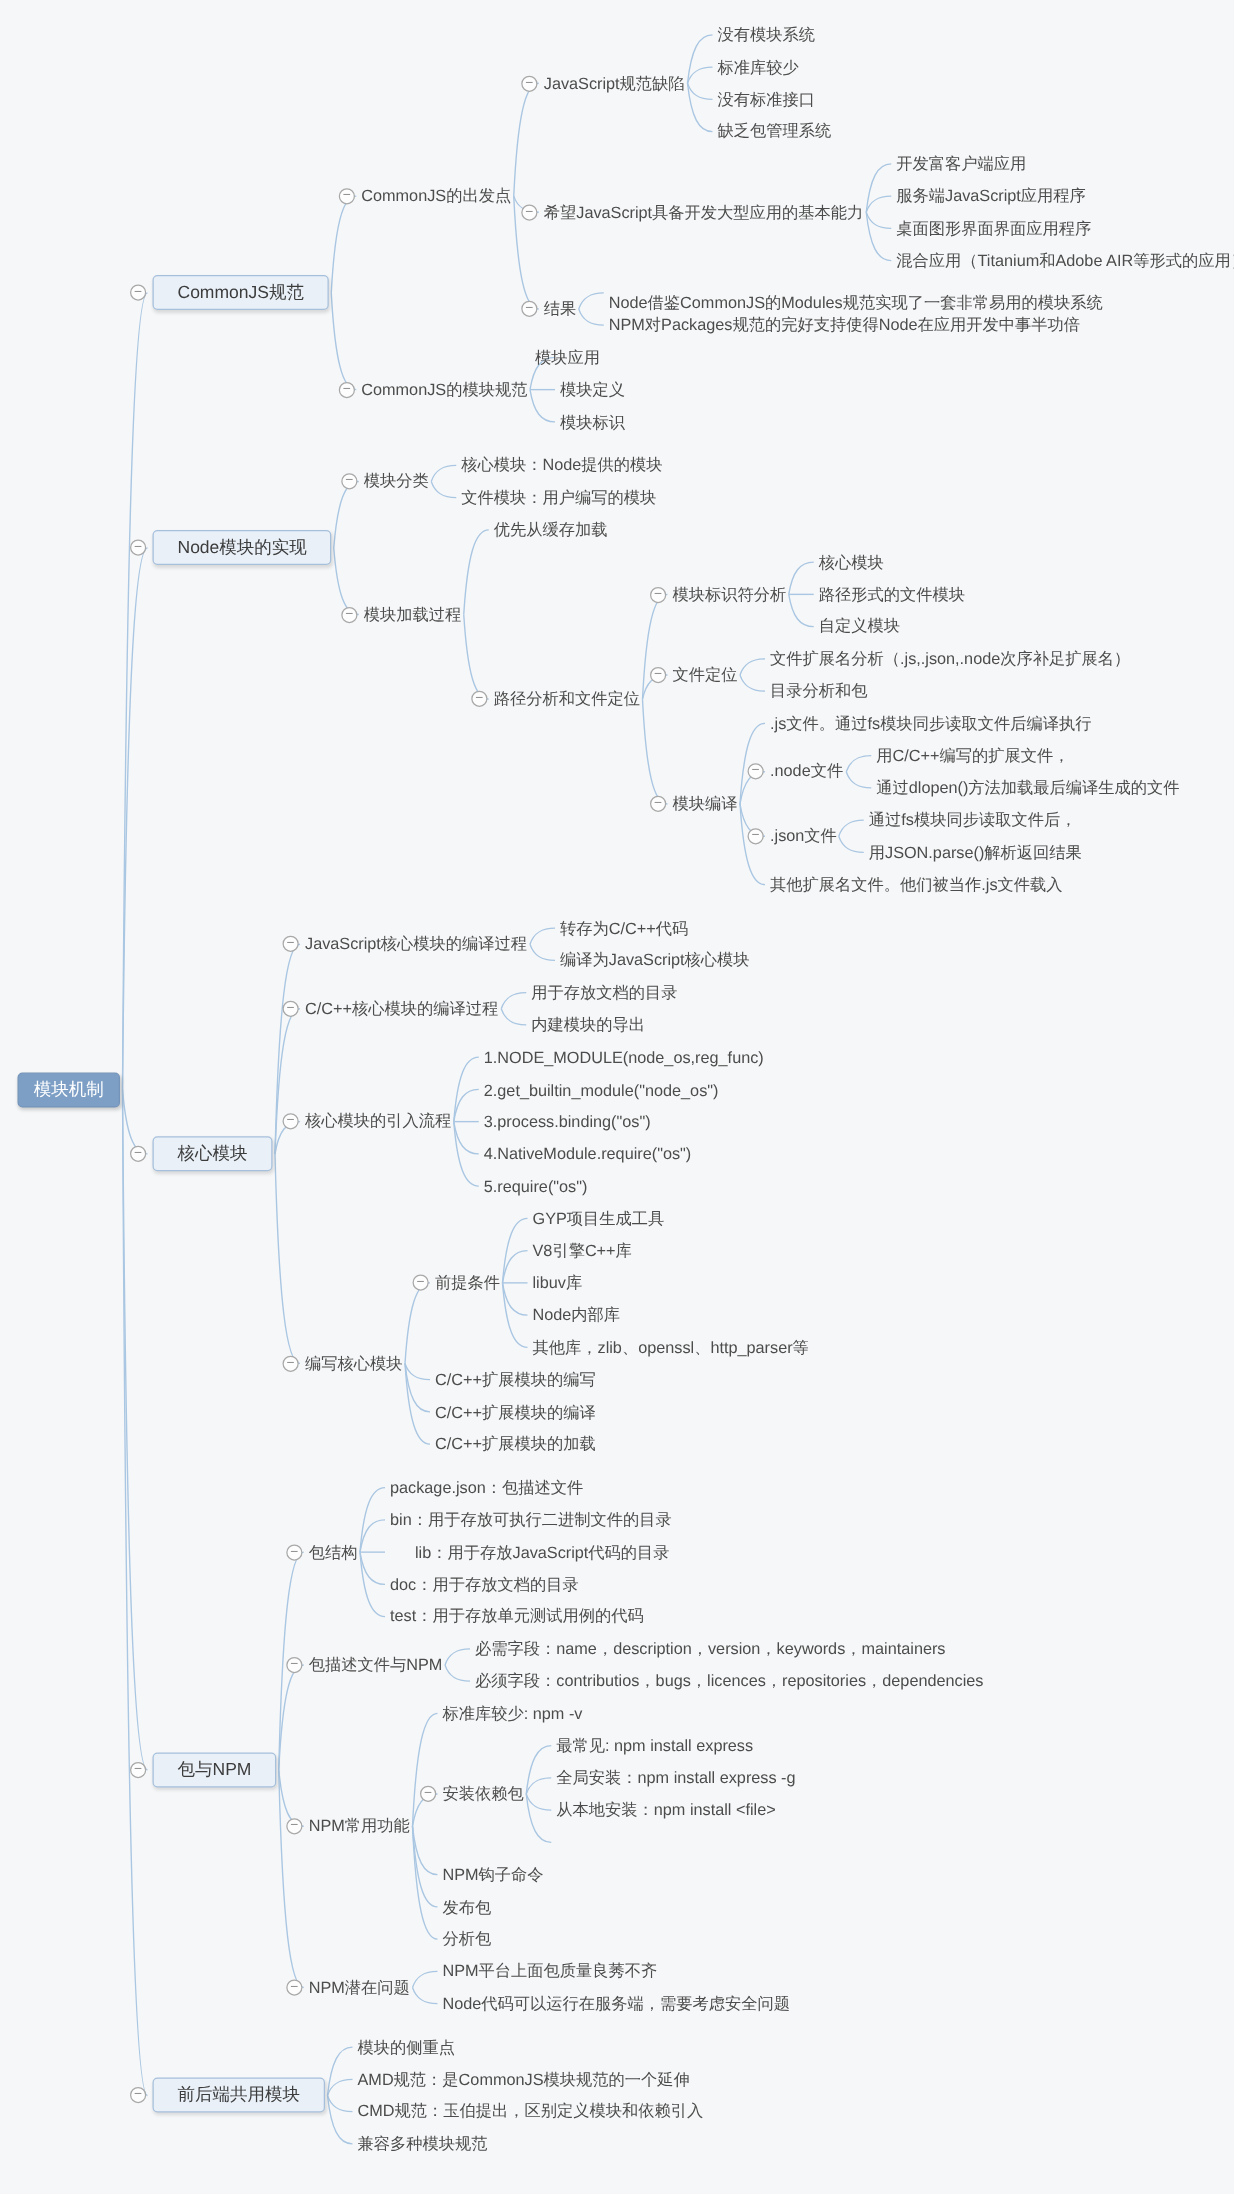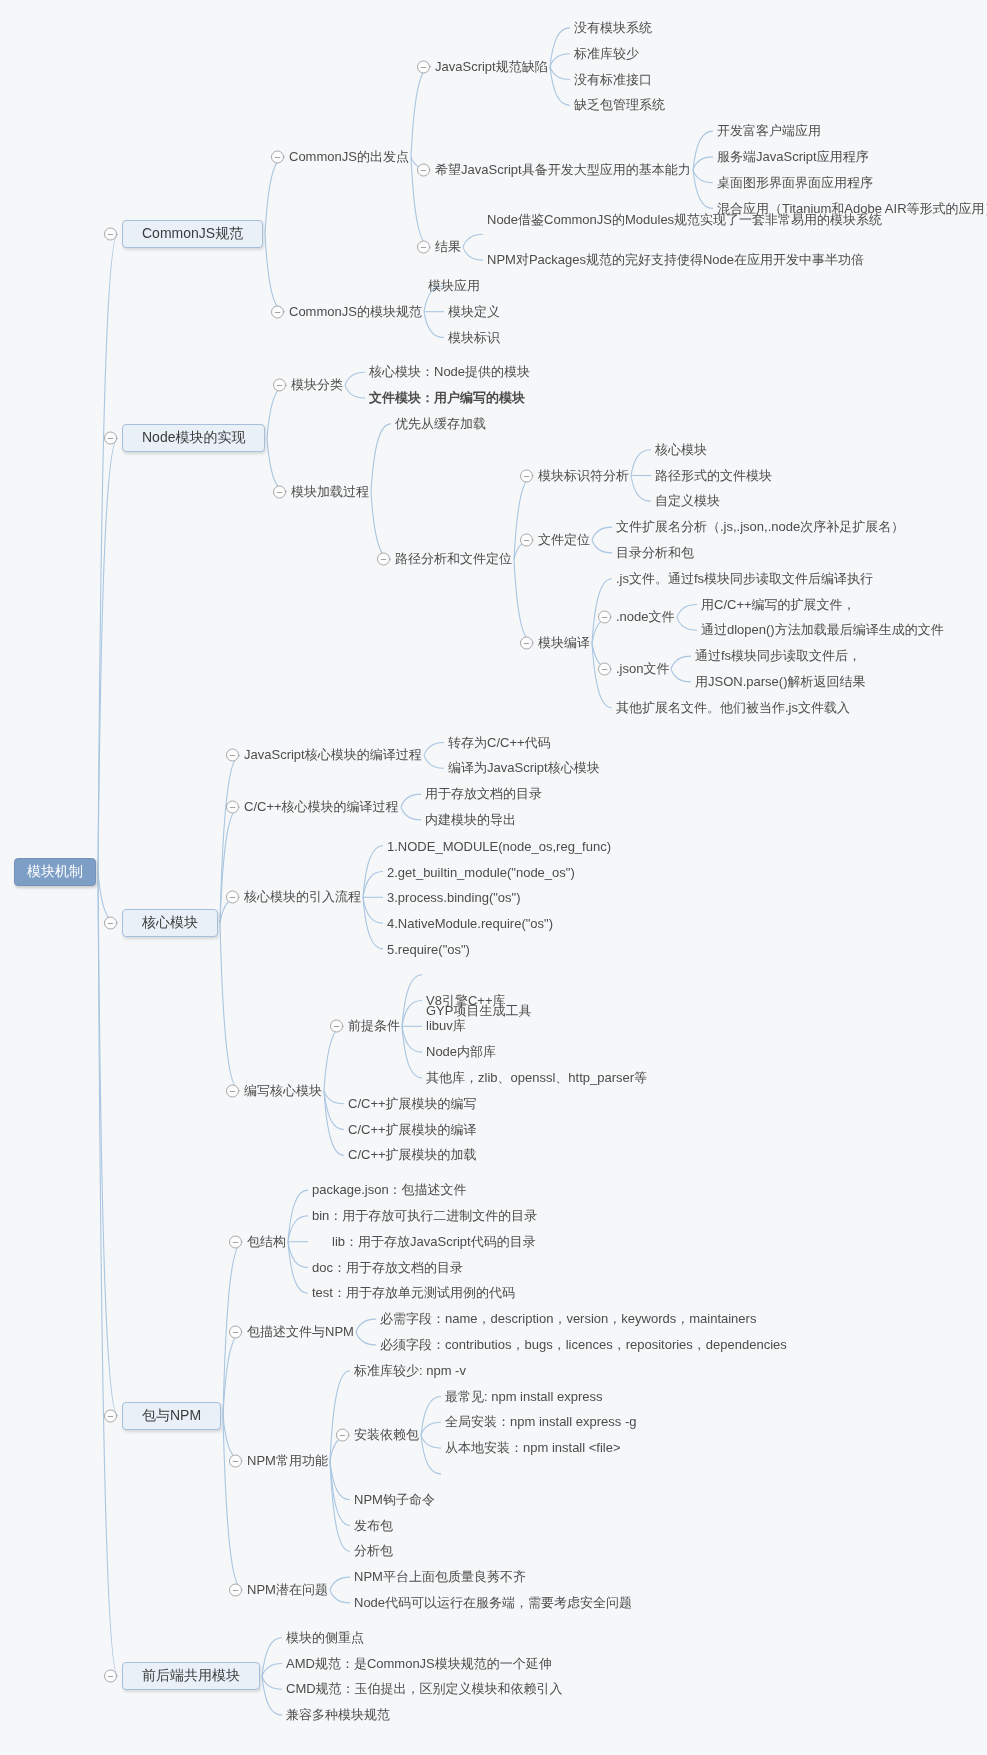--- a/index.html
+++ b/index.html
@@ -130,33 +130,33 @@
     <div class="mm-node" style="left: 574px; top: 79.5px;">没有标准接口</div>
     <div class="mm-node" style="left: 574px; top: 105.3px;">缺乏包管理系统</div>
     <div class="mm-node" style="left: 435px; top: 169.8px;">希望JavaScript具备开发大型应用的基本能力</div>
     <div class="mm-minus" style="left: 417px; top: 169.8px;">−</div>
     <div class="mm-node" style="left: 717px; top: 131.1px;">开发富客户端应用</div>
     <div class="mm-node" style="left: 717px; top: 156.9px;">服务端JavaScript应用程序</div>
     <div class="mm-node" style="left: 717px; top: 182.7px;">桌面图形界面界面应用程序</div>
     <div class="mm-node" style="left: 717px; top: 208.5px;">混合应用（Titanium和Adobe AIR等形式的应用）</div>
     <div class="mm-node" style="left: 435px; top: 247.2px;">结果</div>
     <div class="mm-minus" style="left: 417px; top: 247.2px;">−</div>
-    <div class="mm-node" style="left: 487px; top: 220px;">Node借鉴CommonJS的Modules规范实现了一套非常易用的模块系统</div>
+    <div class="mm-node" style="left: 487px; top: 242px;">Node借鉴CommonJS的Modules规范实现了一套非常易用的模块系统</div>
     <div class="mm-node" style="left: 487px; top: 260.1px;">NPM对Packages规范的完好支持使得Node在应用开发中事半功倍</div>
     <div class="mm-node" style="left: 289px; top: 311.7px;">CommonJS的模块规范</div>
     <div class="mm-minus" style="left: 271px; top: 311.7px;">−</div>
     <div class="mm-node" style="left: 428px; top: 285.9px;">模块应用</div>
     <div class="mm-node" style="left: 448px; top: 311.7px;">模块定义</div>
     <div class="mm-node" style="left: 448px; top: 337.5px;">模块标识</div>
     <div class="mm-topic" style="left: 122px; top: 438.413px;">Node模块的实现</div>
     <div class="mm-minus" style="left: 104px; top: 438.413px;">−</div>
     <div class="mm-node" style="left: 291px; top: 385.2px;">模块分类</div>
     <div class="mm-minus" style="left: 273px; top: 385.2px;">−</div>
     <div class="mm-node" style="left: 369px; top: 372.3px;">核心模块：Node提供的模块</div>
-    <div class="mm-node" style="left: 369px; top: 398.1px; font-weight: bold;">文件模块：用户编写的模块</div>
+    <div class="mm-node" style="left: 369px; top: 398.1px;">文件模块：用户编写的模块</div>
     <div class="mm-node" style="left: 291px; top: 491.625px;">模块加载过程</div>
     <div class="mm-minus" style="left: 273px; top: 491.625px;">−</div>
     <div class="mm-node" style="left: 395px; top: 423.9px;">优先从缓存加载</div>
     <div class="mm-node" style="left: 395px; top: 559.35px;">路径分析和文件定位</div>
     <div class="mm-minus" style="left: 377px; top: 559.35px;">−</div>
     <div class="mm-node" style="left: 538px; top: 475.5px;">模块标识符分析</div>
     <div class="mm-minus" style="left: 520px; top: 475.5px;">−</div>
     <div class="mm-node" style="left: 655px; top: 449.7px;">核心模块</div>
     <div class="mm-node" style="left: 655px; top: 475.5px;">路径形式的文件模块</div>
     <div class="mm-node" style="left: 655px; top: 501.3px;">自定义模块</div>
@@ -190,21 +190,21 @@
     <div class="mm-minus" style="left: 226px; top: 897.3px;">−</div>
     <div class="mm-node" style="left: 387px; top: 845.7px;">1.NODE_MODULE(node_os,reg_func)</div>
     <div class="mm-node" style="left: 387px; top: 871.5px;">2.get_builtin_module("node_os")</div>
     <div class="mm-node" style="left: 387px; top: 897.3px;">3.process.binding("os")</div>
     <div class="mm-node" style="left: 387px; top: 923.1px;">4.NativeModule.require("os")</div>
     <div class="mm-node" style="left: 387px; top: 948.9px;">5.require("os")</div>
     <div class="mm-node" style="left: 244px; top: 1090.8px;">编写核心模块</div>
     <div class="mm-minus" style="left: 226px; top: 1090.8px;">−</div>
     <div class="mm-node" style="left: 348px; top: 1026.3px;">前提条件</div>
     <div class="mm-minus" style="left: 330px; top: 1026.3px;">−</div>
-    <div class="mm-node" style="left: 426px; top: 974.7px; margin-top: 36px;">GYP项目生成工具</div>
+    <div class="mm-node" style="left: 426px; top: 974.7px;">GYP项目生成工具</div>
     <div class="mm-node" style="left: 426px; top: 1000.5px;">V8引擎C++库</div>
     <div class="mm-node" style="left: 426px; top: 1026.3px;">libuv库</div>
     <div class="mm-node" style="left: 426px; top: 1052.1px;">Node内部库</div>
     <div class="mm-node" style="left: 426px; top: 1077.9px;">其他库，zlib、openssl、http_parser等</div>
     <div class="mm-node" style="left: 348px; top: 1103.7px;">C/C++扩展模块的编写</div>
     <div class="mm-node" style="left: 348px; top: 1129.5px;">C/C++扩展模块的编译</div>
     <div class="mm-node" style="left: 348px; top: 1155.3px;">C/C++扩展模块的加载</div>
     <div class="mm-topic" style="left: 122px; top: 1415.85px;">包与NPM</div>
     <div class="mm-minus" style="left: 104px; top: 1415.85px;">−</div>
     <div class="mm-node" style="left: 247px; top: 1241.7px;">包结构</div>

